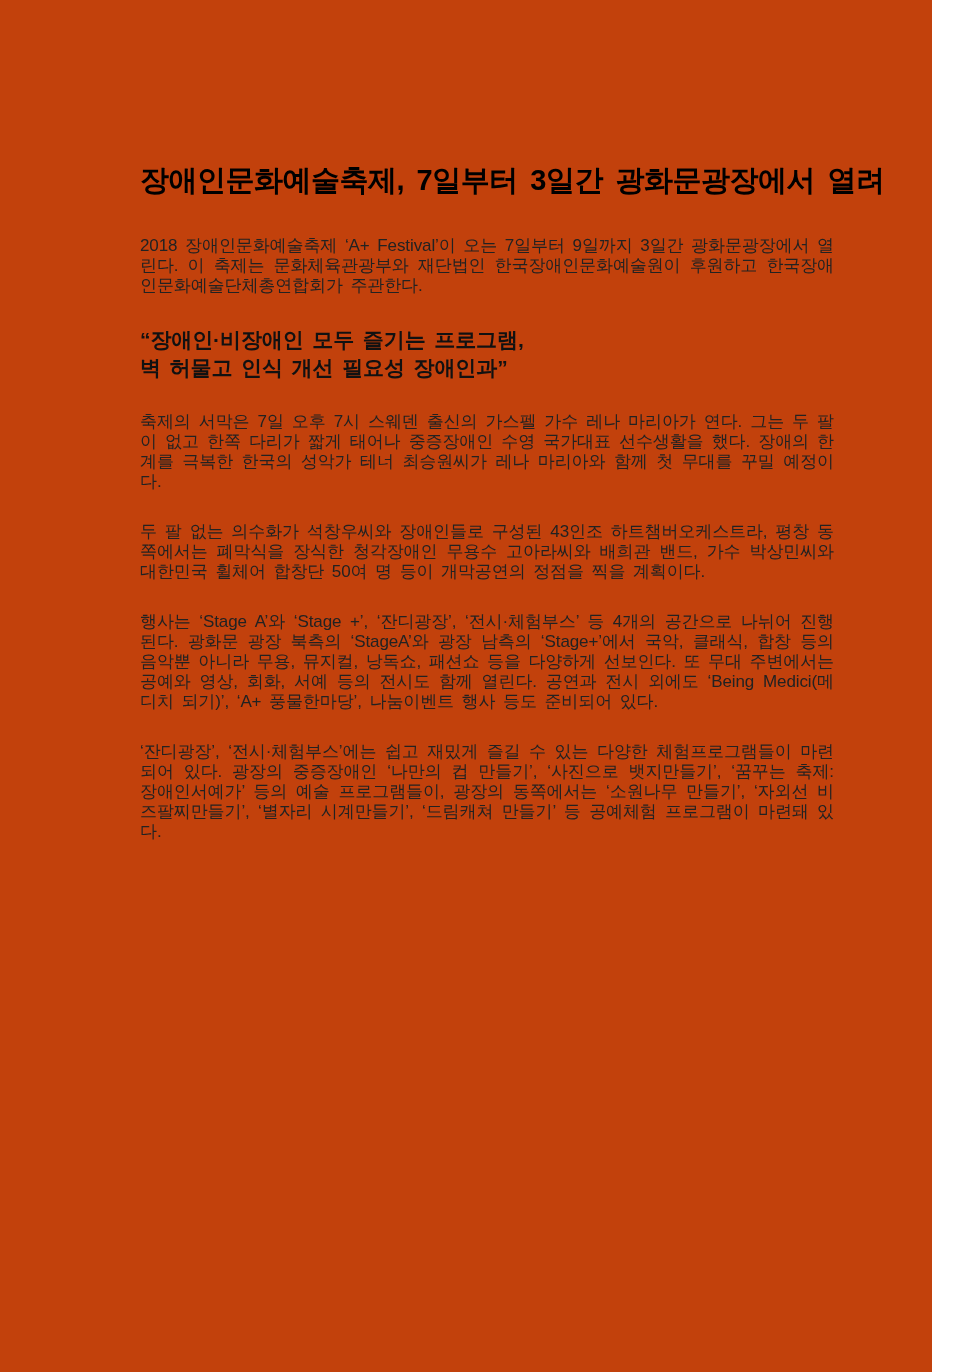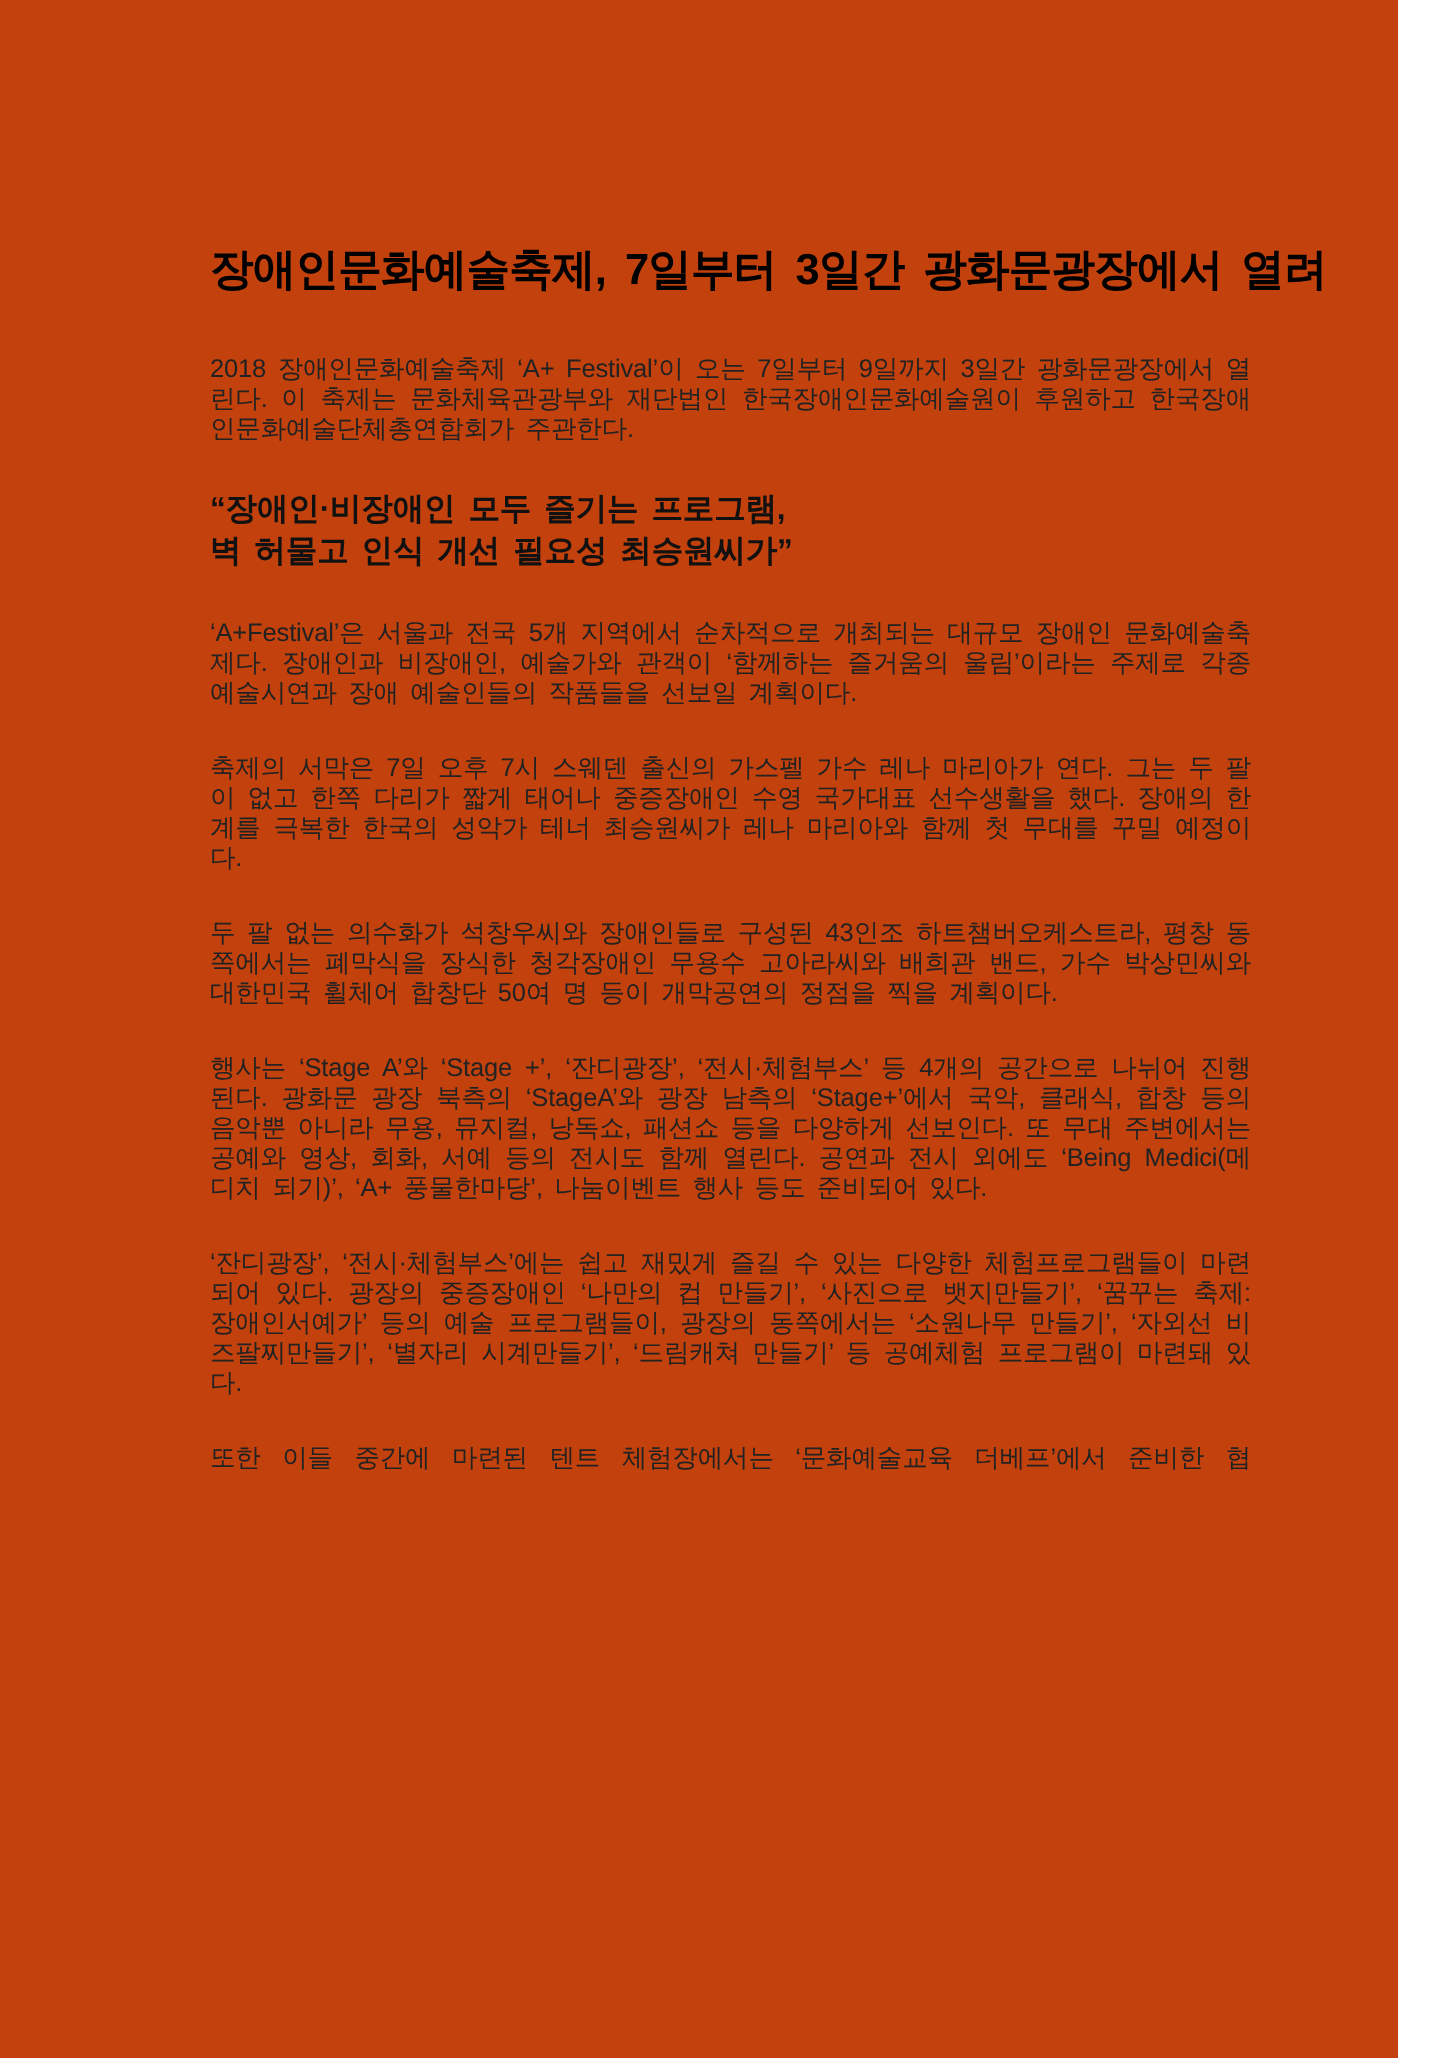--- a/index.html
+++ b/index.html
@@ -65,29 +65,27 @@
 
 <div class="page">
   <div class="content">
 
     <h1 class="article-title">장애인문화예술축제, 7일부터 3일간 광화문광장에서 열려</h1>
 
     <p class="para">2018 장애인문화예술축제 ‘A+ Festival’이 오는 7일부터 9일까지 3일간 광화문광장에서 열린다. 이 축제는 문화체육관광부와 재단법인 한국장애인문화예술원이 후원하고 한국장애인문화예술단체총연합회가 주관한다.</p>
 
     <div class="pull-quote">
       <span class="quote-line">“장애인·비장애인 모두 즐기는 프로그램,</span>
-      <span class="quote-line">벽 허물고 인식 개선 필요성 최승원씨가”</span>
+      <span class="quote-line">벽 허물고 인식 개선 필요성 장애인과”</span>
     </div>
 
-    <p class="para">‘A+Festival’은 서울과 전국 5개 지역에서 순차적으로 개최되는 대규모 장애인 문화예술축제다. 장애인과 비장애인, 예술가와 관객이 ‘함께하는 즐거움의 울림’이라는 주제로 각종 예술시연과 장애 예술인들의 작품들을 선보일 계획이다.</p>
 
     <p class="para">축제의 서막은 7일 오후 7시 스웨덴 출신의 가스펠 가수 레나 마리아가 연다. 그는 두 팔이 없고 한쪽 다리가 짧게 태어나 중증장애인 수영 국가대표 선수생활을 했다. 장애의 한계를 극복한 한국의 성악가 테너 최승원씨가 레나 마리아와 함께 첫 무대를 꾸밀 예정이다.</p>
 
     <p class="para">두 팔 없는 의수화가 석창우씨와 장애인들로 구성된 43인조 하트챔버오케스트라, 평창 동쪽에서는 폐막식을 장식한 청각장애인 무용수 고아라씨와 배희관 밴드, 가수 박상민씨와 대한민국 휠체어 합창단 50여 명 등이 개막공연의 정점을 찍을 계획이다.</p>
 
     <p class="para">행사는 ‘Stage A’와 ‘Stage +’, ‘잔디광장’, ‘전시·체험부스’ 등 4개의 공간으로 나뉘어 진행된다. 광화문 광장 북측의 ‘StageA’와 광장 남측의 ‘Stage+’에서 국악, 클래식, 합창 등의 음악뿐 아니라 무용, 뮤지컬, 낭독쇼, 패션쇼 등을 다양하게 선보인다. 또 무대 주변에서는 공예와 영상, 회화, 서예 등의 전시도 함께 열린다. 공연과 전시 외에도 ‘Being Medici(메디치 되기)’, ‘A+ 풍물한마당’, 나눔이벤트 행사 등도 준비되어 있다.</p>
 
     <p class="para">‘잔디광장’, ‘전시·체험부스’에는 쉽고 재밌게 즐길 수 있는 다양한 체험프로그램들이 마련되어 있다. 광장의 중증장애인 ‘나만의 컵 만들기’, ‘사진으로 뱃지만들기’, ‘꿈꾸는 축제: 장애인서예가’ 등의 예술 프로그램들이, 광장의 동쪽에서는 ‘소원나무 만들기’, ‘자외선 비즈팔찌만들기’, ‘별자리 시계만들기’, ‘드림캐쳐 만들기’ 등 공예체험 프로그램이 마련돼 있다.</p>
 
-    <p class="para force-justify">또한 이들 중간에 마련된 텐트 체험장에서는 ‘문화예술교육 더베프’에서 준비한 협</p>
 
   </div>
 </div>
 
 </body></html>

